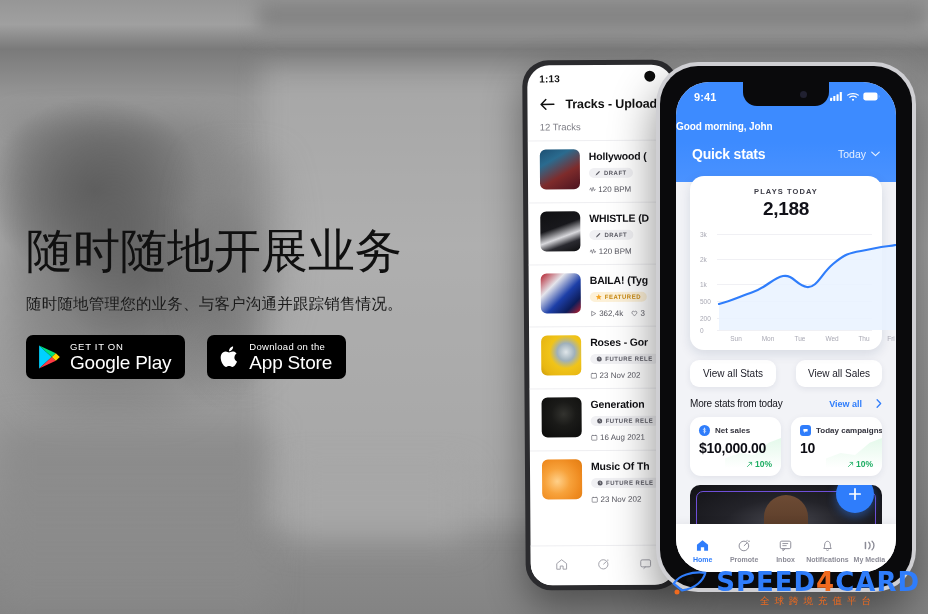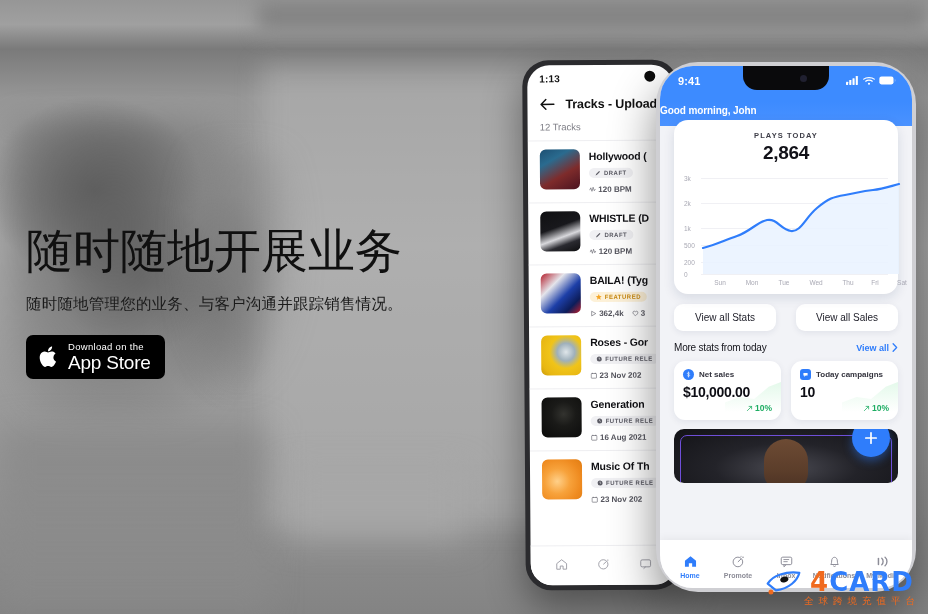--- a/index.html
+++ b/index.html
@@ -156,21 +156,21 @@
     display: inline-flex; align-items: center; gap: 3px;
     background: #f0f0f3; border-radius: 9px;
     padding: 2px 6px; margin-top: 4px;
     font-size: 6px; letter-spacing: .5px; color: #5a5a63;
     font-weight: 700; white-space: nowrap;
   }
   .pl-chip.featured { background: #fdf1d8; color: #c98a12; }
   .pl-stats {
     margin-top: 5px; font-size: 8px; color: #55555e;
     display: flex; gap: 8px; white-space: nowrap; align-items: center;
-    font-weight: 700;
+    font-weight: 400;
   }
   .pl-stats svg { vertical-align: -1px; }
   #pl-nav {
     position: absolute; left: 0; right: 0; bottom: 0;
     height: 40px; background: #fff;
     border-top: 1px solid #eeeef1;
     display: flex; align-items: center; justify-content: space-around;
     padding: 0 10px;
   }
   #pl-scroll {
@@ -184,21 +184,21 @@
     width: 260px; height: 530px;
     background: #cfcfd3;
     border-radius: 42px;
     padding: 4px;
     box-shadow: 0 22px 46px rgba(0,0,0,.45);
   }
   #phone-right-inner {
     width: 100%; height: 100%;
     background: #0a0a0c;
     border-radius: 38px;
-    padding: 0;
+    padding: 16px;
   }
   #phone-right-screen {
     width: 100%; height: 100%;
     background: #f2f3f7;
     border-radius: 33px;
     overflow: hidden;
     position: relative;
   }
   #pr-blue {
     background: linear-gradient(180deg, #3d8bff 0%, #3d8bff 60%, #4a92ff 100%);
@@ -269,21 +269,21 @@
     text-align: center; padding: 8px 0;
     font-size: 10px; color: #22222c; font-weight: 500;
     box-shadow: 0 2px 6px rgba(20,40,80,.08);
     cursor: pointer;
   }
   #pr-more-row {
     display: flex; align-items: center; justify-content: space-between;
     margin: 11px 14px 8px 14px;
   }
   #pr-more-title { font-size: 10px; font-weight: 400; color: #15151c; letter-spacing: -.2px; }
-  #pr-viewall { font-size: 9px; color: #2f7dfb; display: flex; align-items: center; gap: 3px; font-weight: 600; cursor: pointer; }
+  #pr-viewall { font-size: 9px; color: #2f7dfb; display: flex; align-items: center; gap: 14px; font-weight: 600; cursor: pointer; }
   #pr-stats-row { display: flex; gap: 10px; margin: 0 14px; }
   .pr-stat {
     flex: 1; background: #fff; border-radius: 11px;
     padding: 8px 9px 7px 9px; position: relative; overflow: hidden;
     box-shadow: 0 2px 7px rgba(20,40,80,.08);
   }
   .pr-stat-spark {
     position: absolute; right: 0; bottom: 8px; width: 56px; height: 34px;
     background: linear-gradient(180deg, rgba(214,246,224,.75), rgba(214,246,224,0));
     clip-path: polygon(0 100%, 0 72%, 26% 56%, 52% 62%, 78% 26%, 100% 12%, 100% 100%);
@@ -357,20 +357,32 @@
 <div id="bg-blob-left2"></div>
 <div id="bg-soft-1"></div>
 <div id="bg-soft-2"></div>
 
 <div id="hero">
   <div id="hero-title">随时随地开展业务</div>
   <div id="hero-sub">随时随地管理您的业务、与客户沟通并跟踪销售情况。</div>
 
   <div id="store-badges">
 
+    <div class="badge" id="gplay-badge">
+      <svg class="gplay-icon" viewBox="0 0 40 44">
+        <path d="M2 2 L24 22 L2 42 Z" fill="#00d1ff"></path>
+        <path d="M2 2 L24 22 L31 15.5 Z" fill="#00e07a"></path>
+        <path d="M2 42 L24 22 L31 28.5 Z" fill="#ff3a44"></path>
+        <path d="M31 15.5 L38 22 L31 28.5 L24 22 Z" fill="#ffd400"></path>
+      </svg>
+      <div class="badge-text">
+        <span class="badge-small">GET IT ON</span>
+        <span class="badge-big">Google Play</span>
+      </div>
+    </div>
 
     <div class="badge" id="appstore-badge">
       <svg class="apple-icon" viewBox="0 0 24 28">
         <path fill="#fff" d="M17.6 14.6c0-3 2.4-4.4 2.5-4.5-1.4-2-3.5-2.3-4.2-2.3-1.8-.2-3.5 1-4.4 1-.9 0-2.3-1-3.8-1-2 0-3.8 1.1-4.8 2.9-2 3.5-.5 8.8 1.5 11.7 1 1.4 2.1 3 3.6 2.9 1.4-.1 2-.9 3.7-.9s2.2.9 3.8.9c1.6 0 2.6-1.4 3.5-2.9 1.1-1.6 1.6-3.2 1.6-3.3-.1 0-3-1.2-3-4.5z"></path>
         <path fill="#fff" d="M14.9 5.7c.8-1 1.3-2.3 1.2-3.7-1.2 0-2.6.8-3.4 1.8-.7.9-1.4 2.3-1.2 3.6 1.3.1 2.6-.7 3.4-1.7z"></path>
       </svg>
       <div class="badge-text">
         <span class="badge-small">Download on the</span>
         <span class="badge-big">App Store</span>
       </div>
@@ -573,25 +585,34 @@
               </svg>
               <svg width="17" height="9" viewBox="0 0 24 12">
                 <rect x="0.5" y="0.5" width="20" height="11" rx="3" fill="#fff"></rect>
                 <path d="M22.3 4 V8 C23.4 7.6 23.4 4.4 22.3 4 Z" fill="#fff" opacity=".6"></path>
               </svg>
             </div>
           </div>
 
           <div id="pr-greeting">Good morning, John</div>
 
+          <div id="pr-quick-row">
+            <span id="pr-quick-title">Quick stats</span>
+            <span id="pr-today">
+              <span>Today</span>
+              <svg width="9" height="6" viewBox="0 0 12 8">
+                  <path d="M1 1.5 L6 6.2 L11 1.5" stroke="#e6f0ff" stroke-width="1.6" fill="none" stroke-linecap="round" stroke-linejoin="round"></path>
+                </svg>
+            </span>
+          </div>
         </div>
 
         <div id="pr-card" style="margin-top:-6px">
           <div id="pr-card-label">PLAYS TODAY</div>
-          <div id="pr-card-value">2,864</div>
+          <div id="pr-card-value">2,188</div>
 
           <div id="pr-chart">
 
             <div class="chart-gridline" style="top:8px"></div>
             <div class="chart-gridline" style="top:33px"></div>
             <div class="chart-gridline" style="top:58px"></div>
             <div class="chart-gridline" style="top:75px"></div>
             <div class="chart-gridline" style="top:92px"></div>
             <div class="chart-gridline" style="top:104px"></div>
 
@@ -732,18 +753,19 @@
 </div>
 
 <div id="watermark">
   <div id="wm-row">
     <svg width="44" height="30" viewBox="0 0 52 36">
       <path d="M4 20 C10 10 26 5 42 7 C40 16 30 26 14 28 Z" fill="none" stroke="#2f7dfb" stroke-width="2.6" stroke-linejoin="round"></path>
       <ellipse cx="24" cy="15" rx="5" ry="3.4" fill="#111" transform="rotate(-18 24 15)"></ellipse>
       <circle cx="8" cy="30" r="3" fill="#f06a1e"></circle>
     </svg>
     <div id="wm-text">
+      <span>SPEED</span>
         <span id="wm-4">4</span>
         <span>CARD</span>
     </div>
   </div>
   <div id="wm-sub">全球跨境充值平台</div>
 </div>
 
 </body></html>

